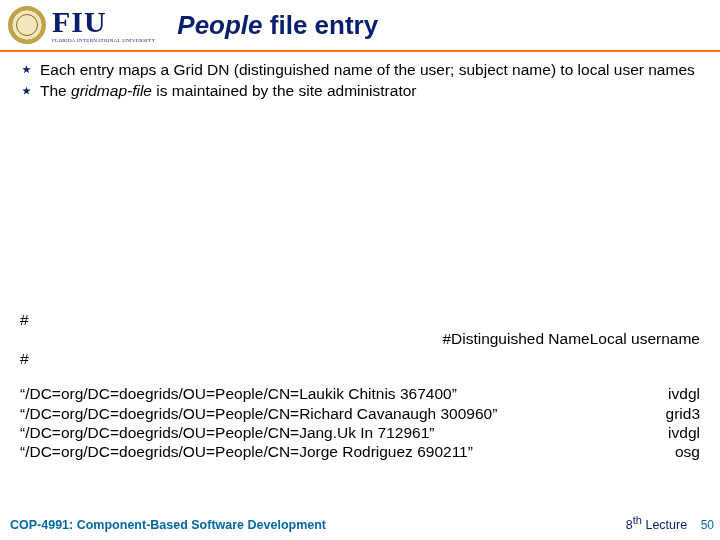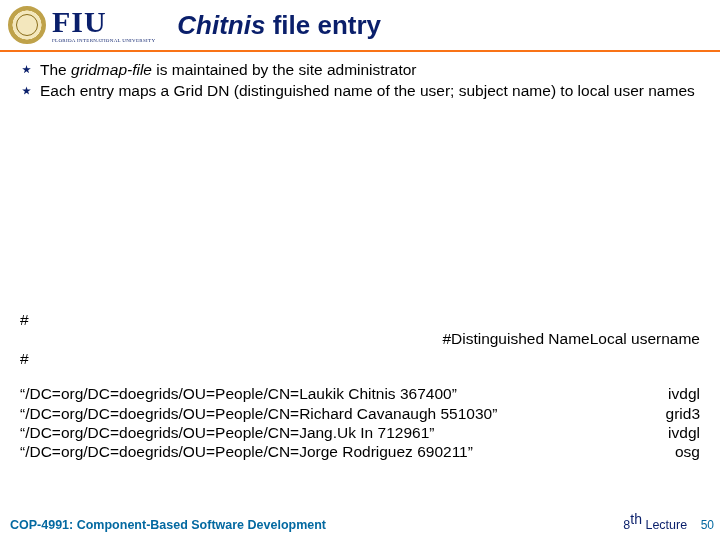--- a/index.html
+++ b/index.html
@@ -131,71 +131,71 @@
     font-size: 12.5px;
   }
   .footer .course {
     color: #0369a1;
     font-weight: 700;
   }
   .footer .lecture {
     color: #0a1f6b;
   }
   .footer .lecture sup {
-    font-size: 14px;
+    font-size: 11px;
     margin-top: 40px;
   }
   .footer .pagenum {
     color: #0369a1;
     font-size: 12px;
     margin-left: 10px;
   }
 </style>
 </head>
 <body>
 
 <div class="slide">
 
   <div class="header">
     <div class="logo-seal"></div>
     <div class="logo-fiu">
       <span>FIU</span>
       <span class="sub">FLORIDA INTERNATIONAL UNIVERSITY</span>
     </div>
     <div class="title">
-      <span>Chitnis</span><span class="plain"> file entry</span>
+      <span>People</span><span class="plain"> file entry</span>
     </div>
   </div>
 
   <div class="body">
     <ul class="bullets">
       <li>
-        <span>The </span><span class="term">gridmap-file</span><span> is maintained by the site administrator</span>
+        <span>Each entry maps a Grid DN (distinguished name of the user; subject name) to local user names</span><span class="term"></span><span></span>
       </li>
       <li>
-        <span>Each entry maps a Grid DN (distinguished name of the user; subject name) to local user names</span><span class="term"></span><span></span>
+        <span>The </span><span class="term">gridmap-file</span><span> is maintained by the site administrator</span>
       </li>
     </ul>
   </div>
 
   <div class="gridmap-block">
     <div>#</div>
     <div class="dn-header">
       <span>#Distinguished Name</span>
       <span>Local username</span>
     </div>
     <div>#</div>
 
     <div class="entries">
       <div class="entry-row">
         <span>“/DC=org/DC=doegrids/OU=People/CN=Laukik Chitnis 367400”</span>
         <span>ivdgl</span>
       </div>
       <div class="entry-row">
-        <span>“/DC=org/DC=doegrids/OU=People/CN=Richard Cavanaugh 551030”</span>
+        <span>“/DC=org/DC=doegrids/OU=People/CN=Richard Cavanaugh 300960”</span>
         <span>grid3</span>
       </div>
       <div class="entry-row">
         <span>“/DC=org/DC=doegrids/OU=People/CN=Jang.Uk In  712961”</span>
         <span>ivdgl</span>
       </div>
       <div class="entry-row">
         <span>“/DC=org/DC=doegrids/OU=People/CN=Jorge Rodriguez 690211”</span>
         <span>osg</span>
       </div>

